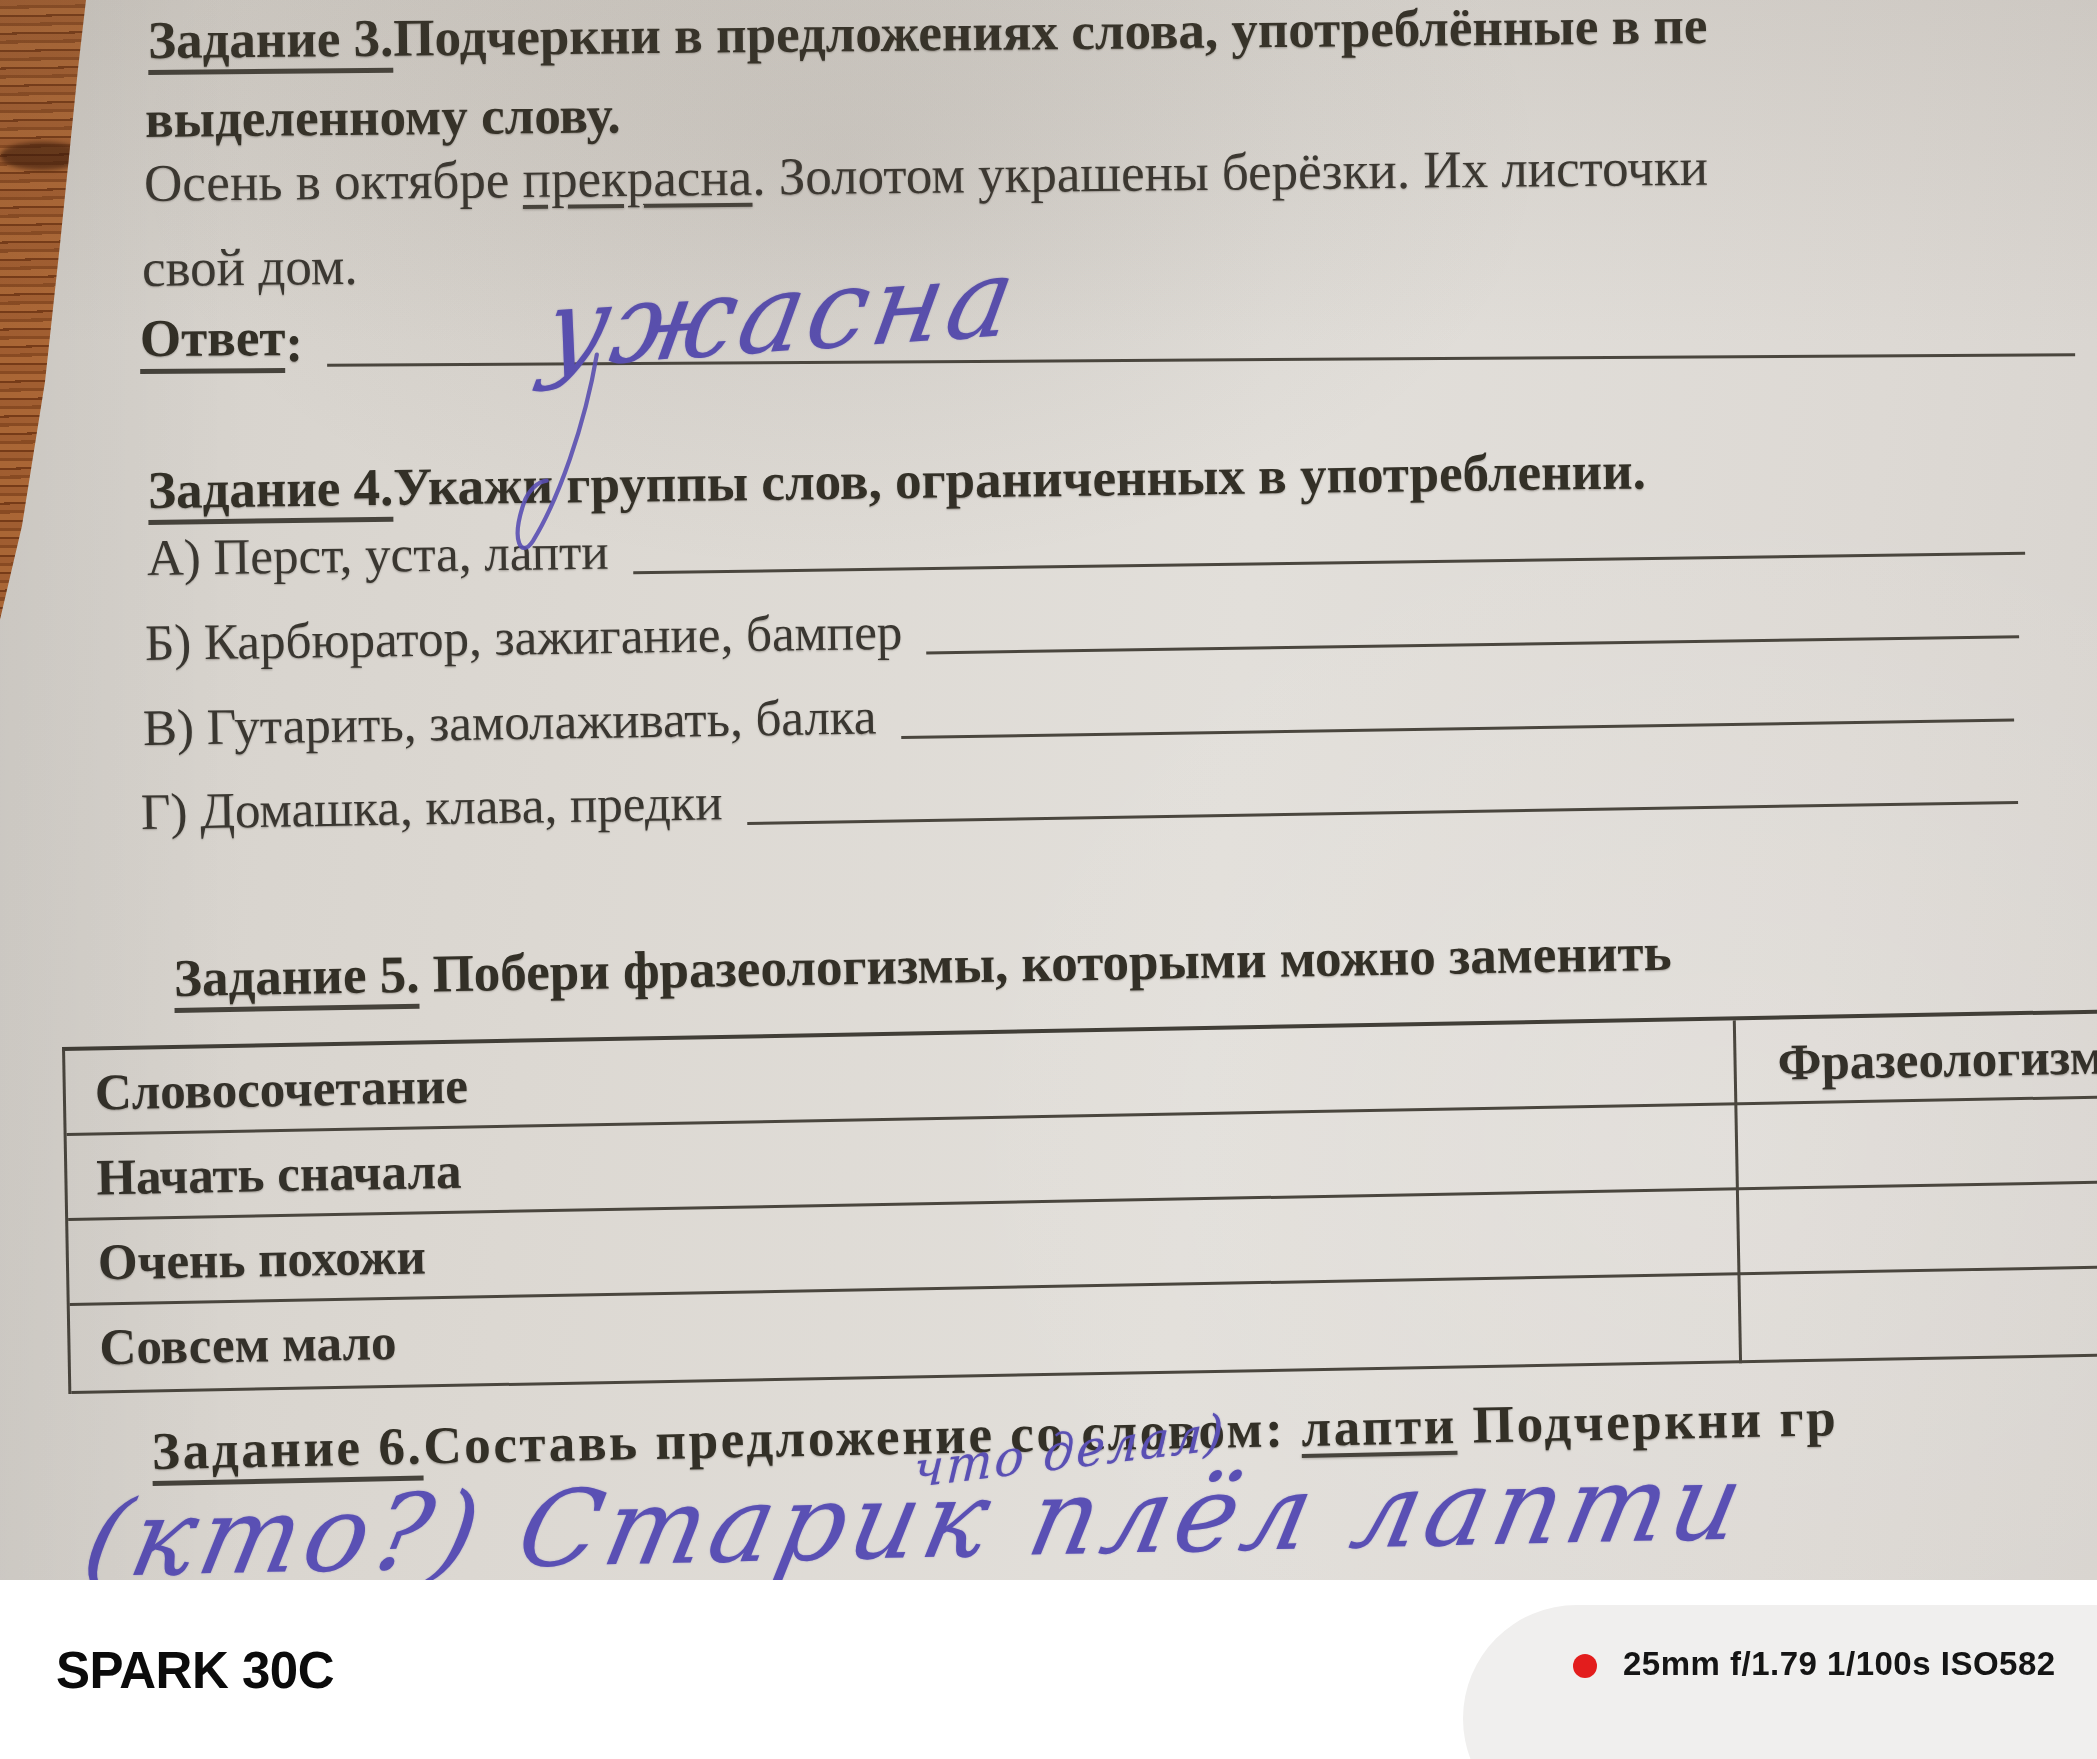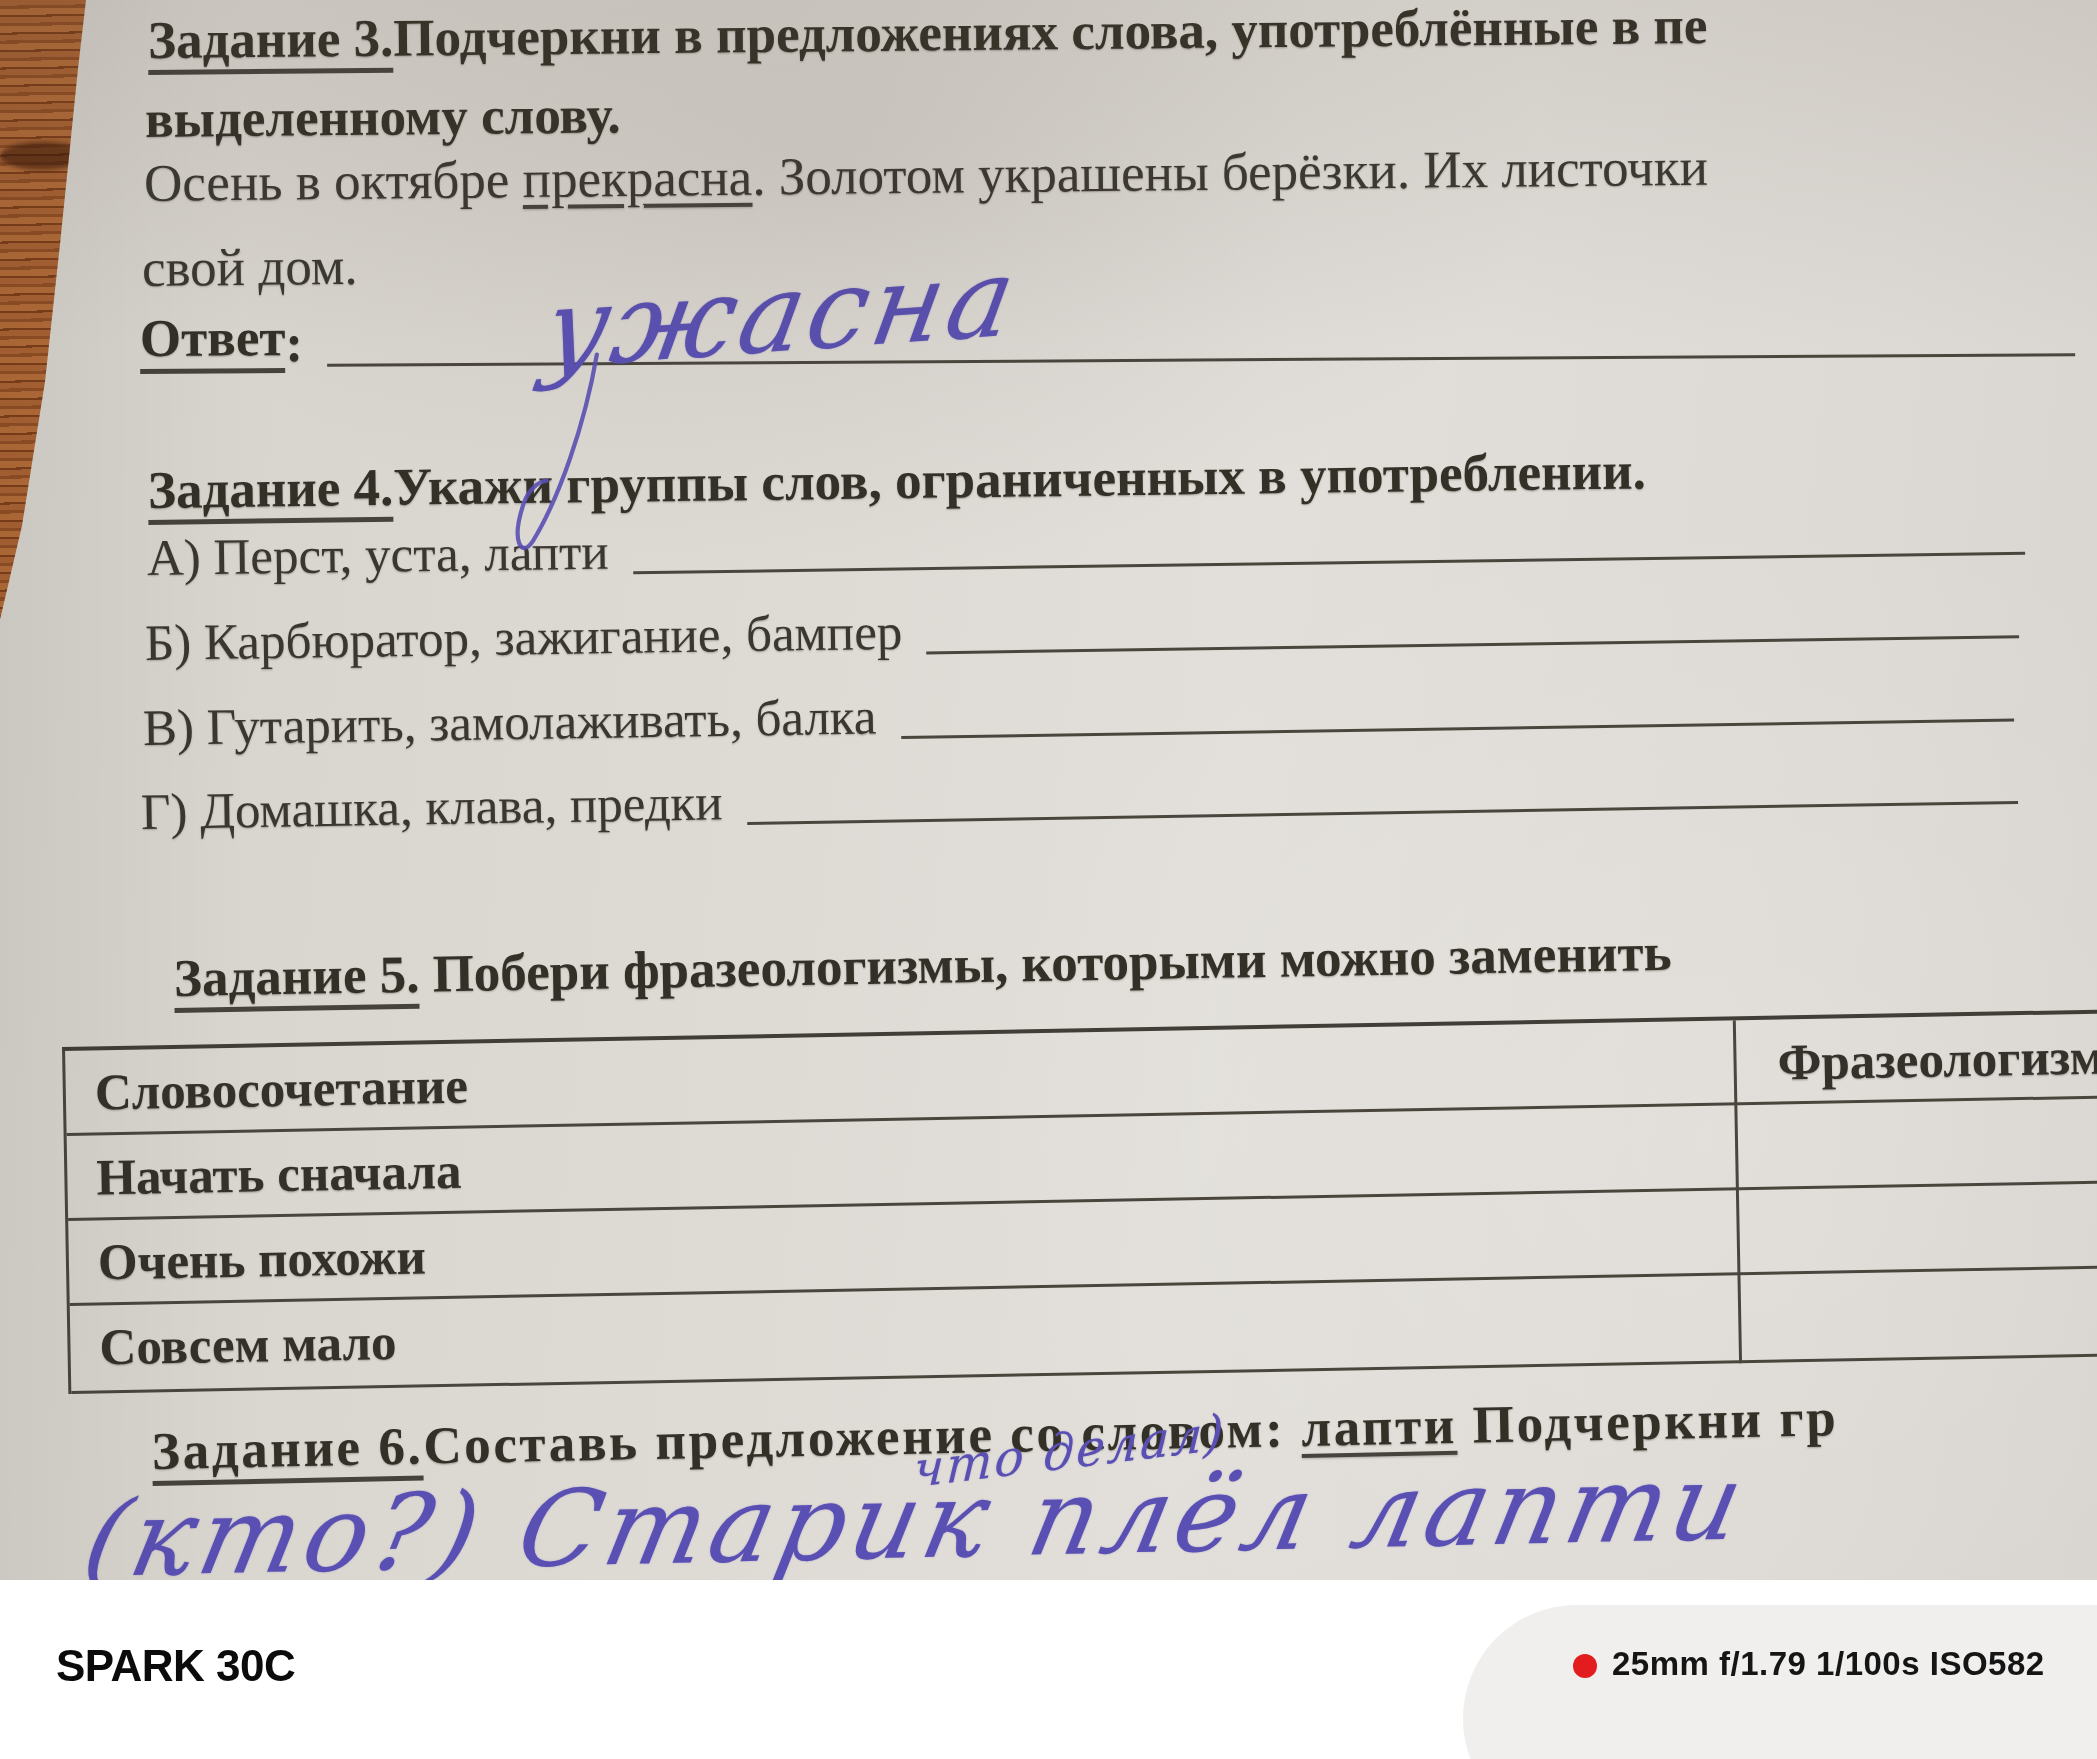--- a/index.html
+++ b/index.html
@@ -47,25 +47,25 @@
     padding:12.7px 0 0 29px;font-family:"Liberation Serif",serif;font-weight:bold;font-size:51px;
     color:#34312a;white-space:pre;text-shadow:0 1.1px 1.6px rgba(52,47,40,.30);}
   .t5 .trow:last-child{height:88px;}
   .t5 .vdiv{position:absolute;top:0;bottom:0;left:1668px;width:3.2px;background:#4a463e;z-index:4;}
   .t5 .c2h{position:absolute;left:1712px;top:13.7px;font-family:"Liberation Serif",serif;font-weight:bold;
     font-size:51px;color:#34312a;white-space:pre;text-shadow:0 1.1px 1.6px rgba(52,47,40,.30);}
 
   
   .bar{position:absolute;left:0;top:1580px;width:2097px;height:179px;background:#ffffff;z-index:10;}
   .brand{position:absolute;left:56px;top:61px;font-family:"Liberation Sans",sans-serif;
-    font-weight:bold;font-size:44px;letter-spacing:-0.5px;color:#0b0b0b;}
+    font-weight:bold;font-size:51px;letter-spacing:-0.5px;color:#0b0b0b;}
   .camcard{position:absolute;left:1463px;top:25px;width:740px;height:227px;background:#f0efee;
     border-radius:174px 0 0 174px;}
   .dot{position:absolute;left:110px;top:49px;width:24px;height:24px;border-radius:50%;background:#e31d1d;}
-  .caminfo{position:absolute;left:149px;top:40px;font-family:"Liberation Sans",sans-serif;
+  .caminfo{position:absolute;left:160px;top:40px;font-family:"Liberation Sans",sans-serif;
     font-weight:bold;font-size:33px;letter-spacing:0.5px;color:#151515;white-space:pre;}
 </style>
 </head>
 <body>
 
 <div id="page">
 
   <div class="photo">
 
     <div class="wood">

